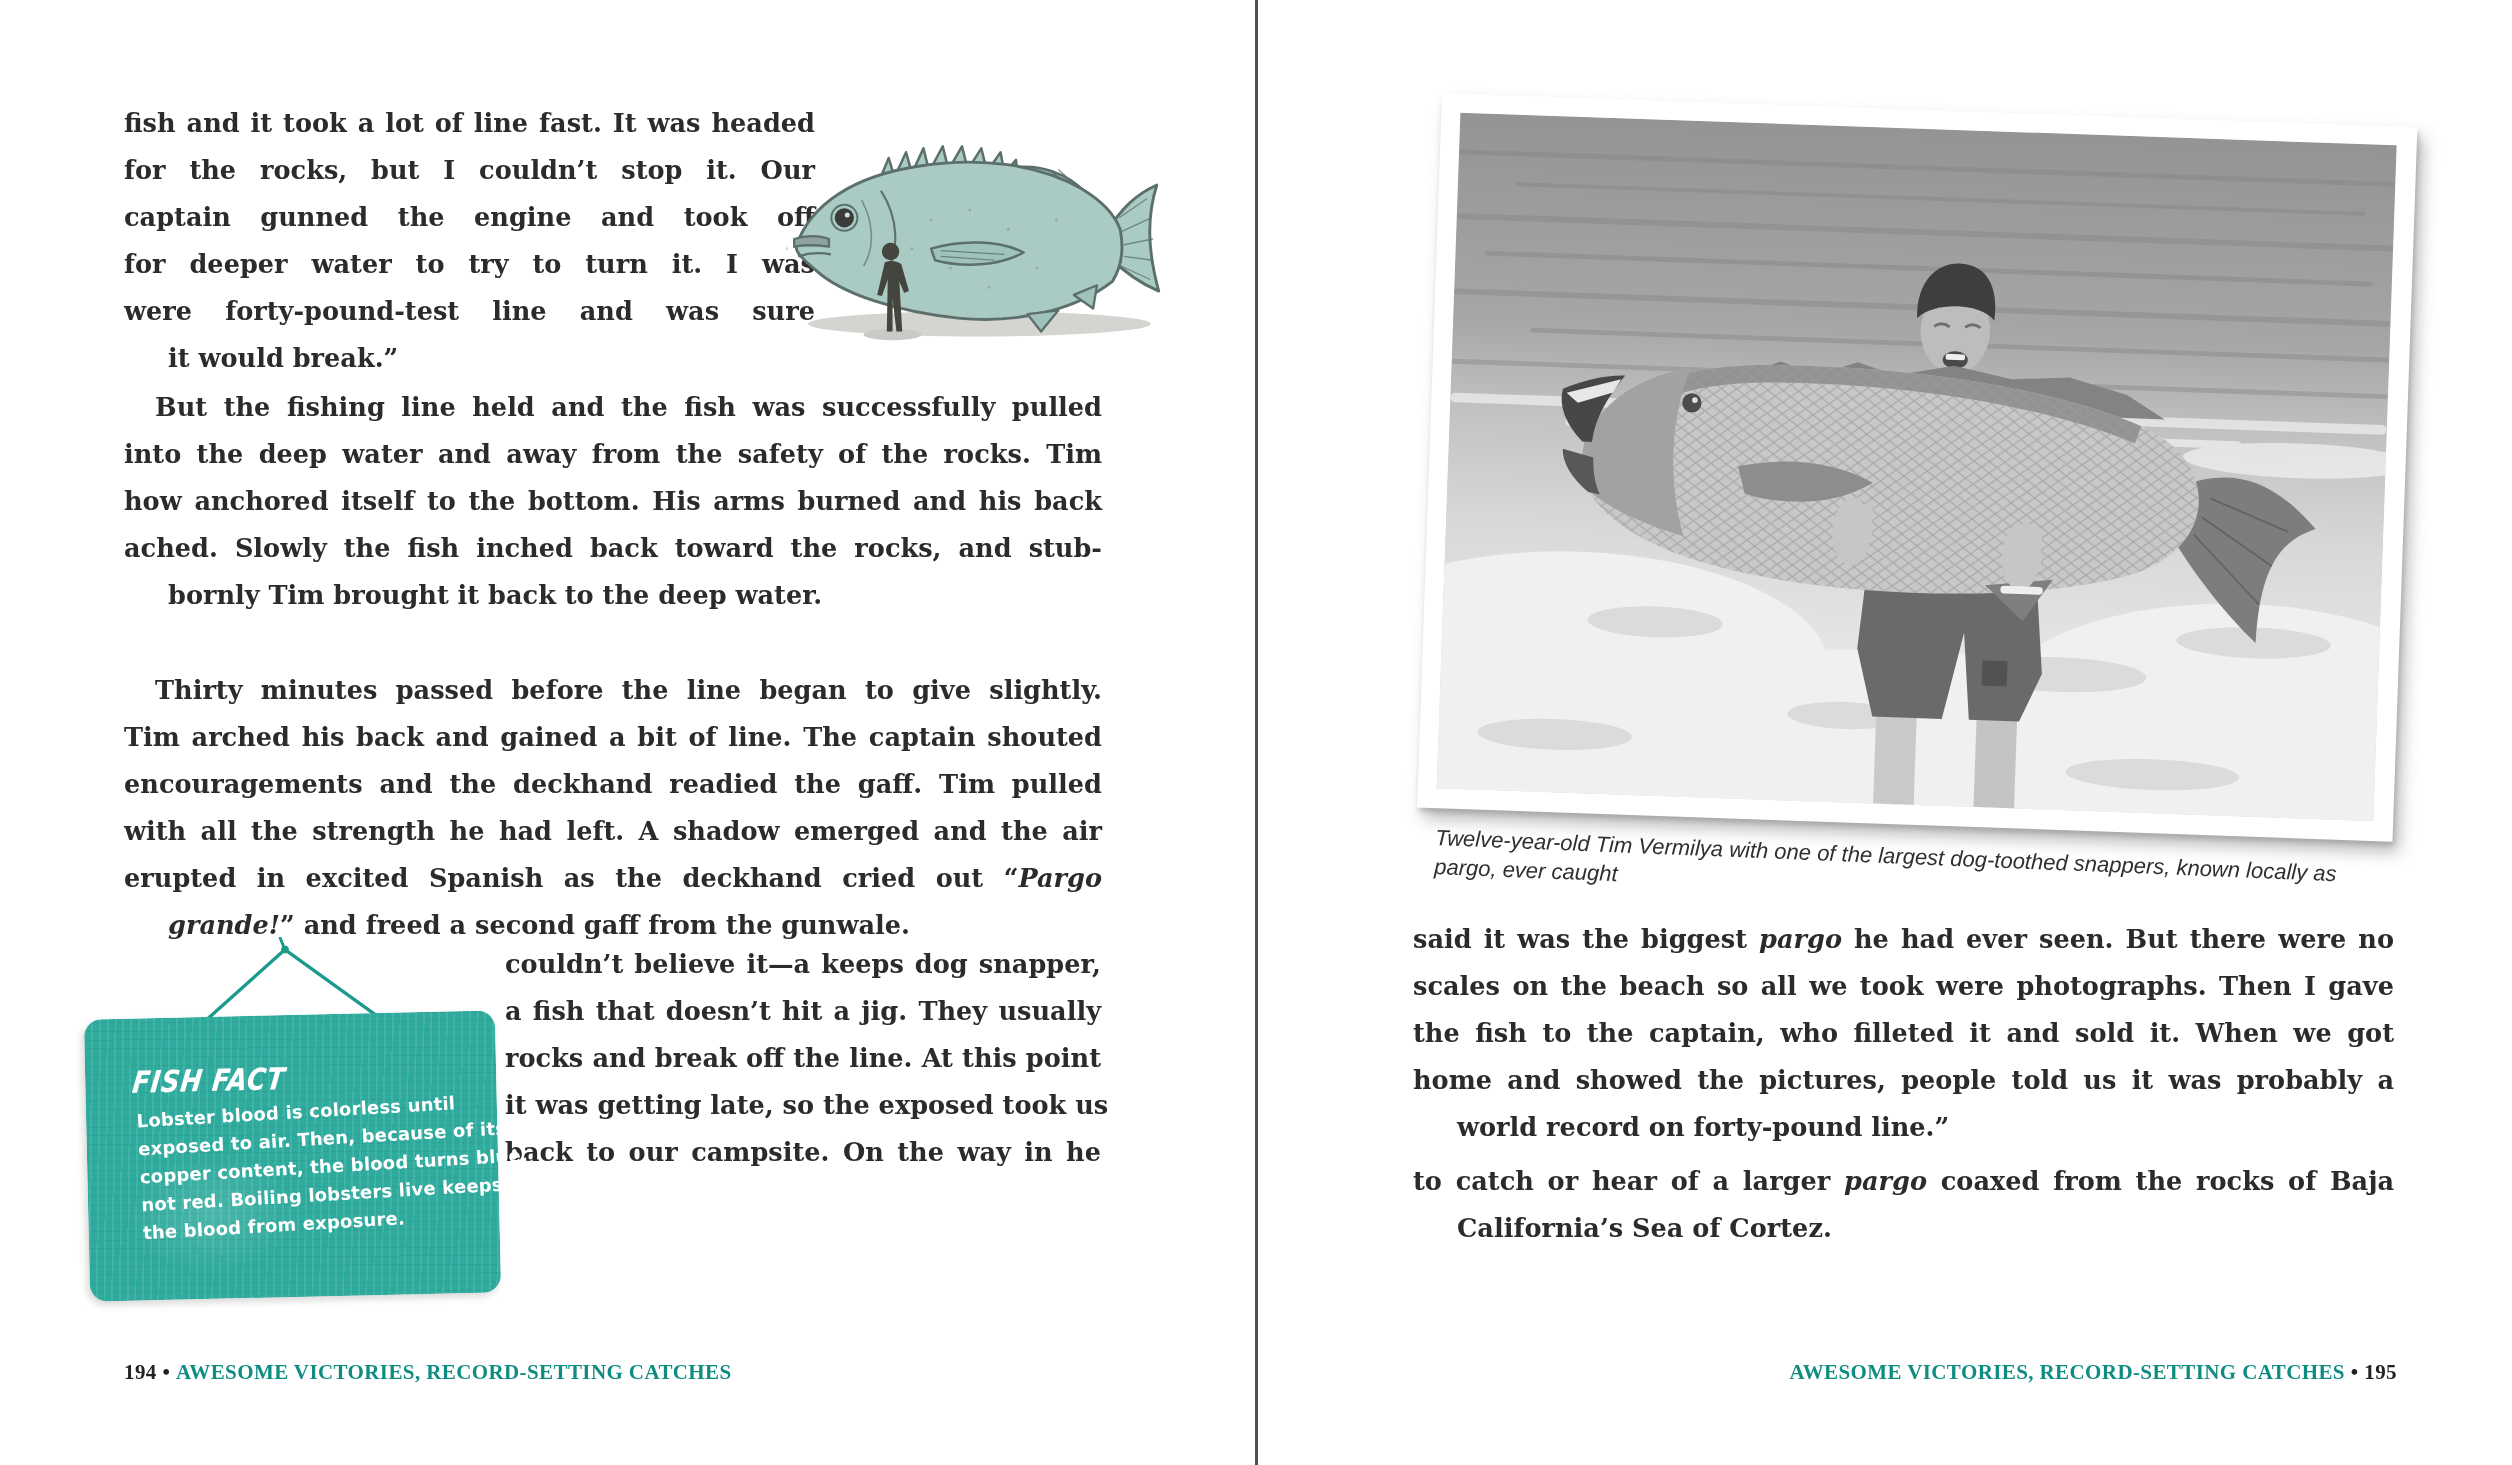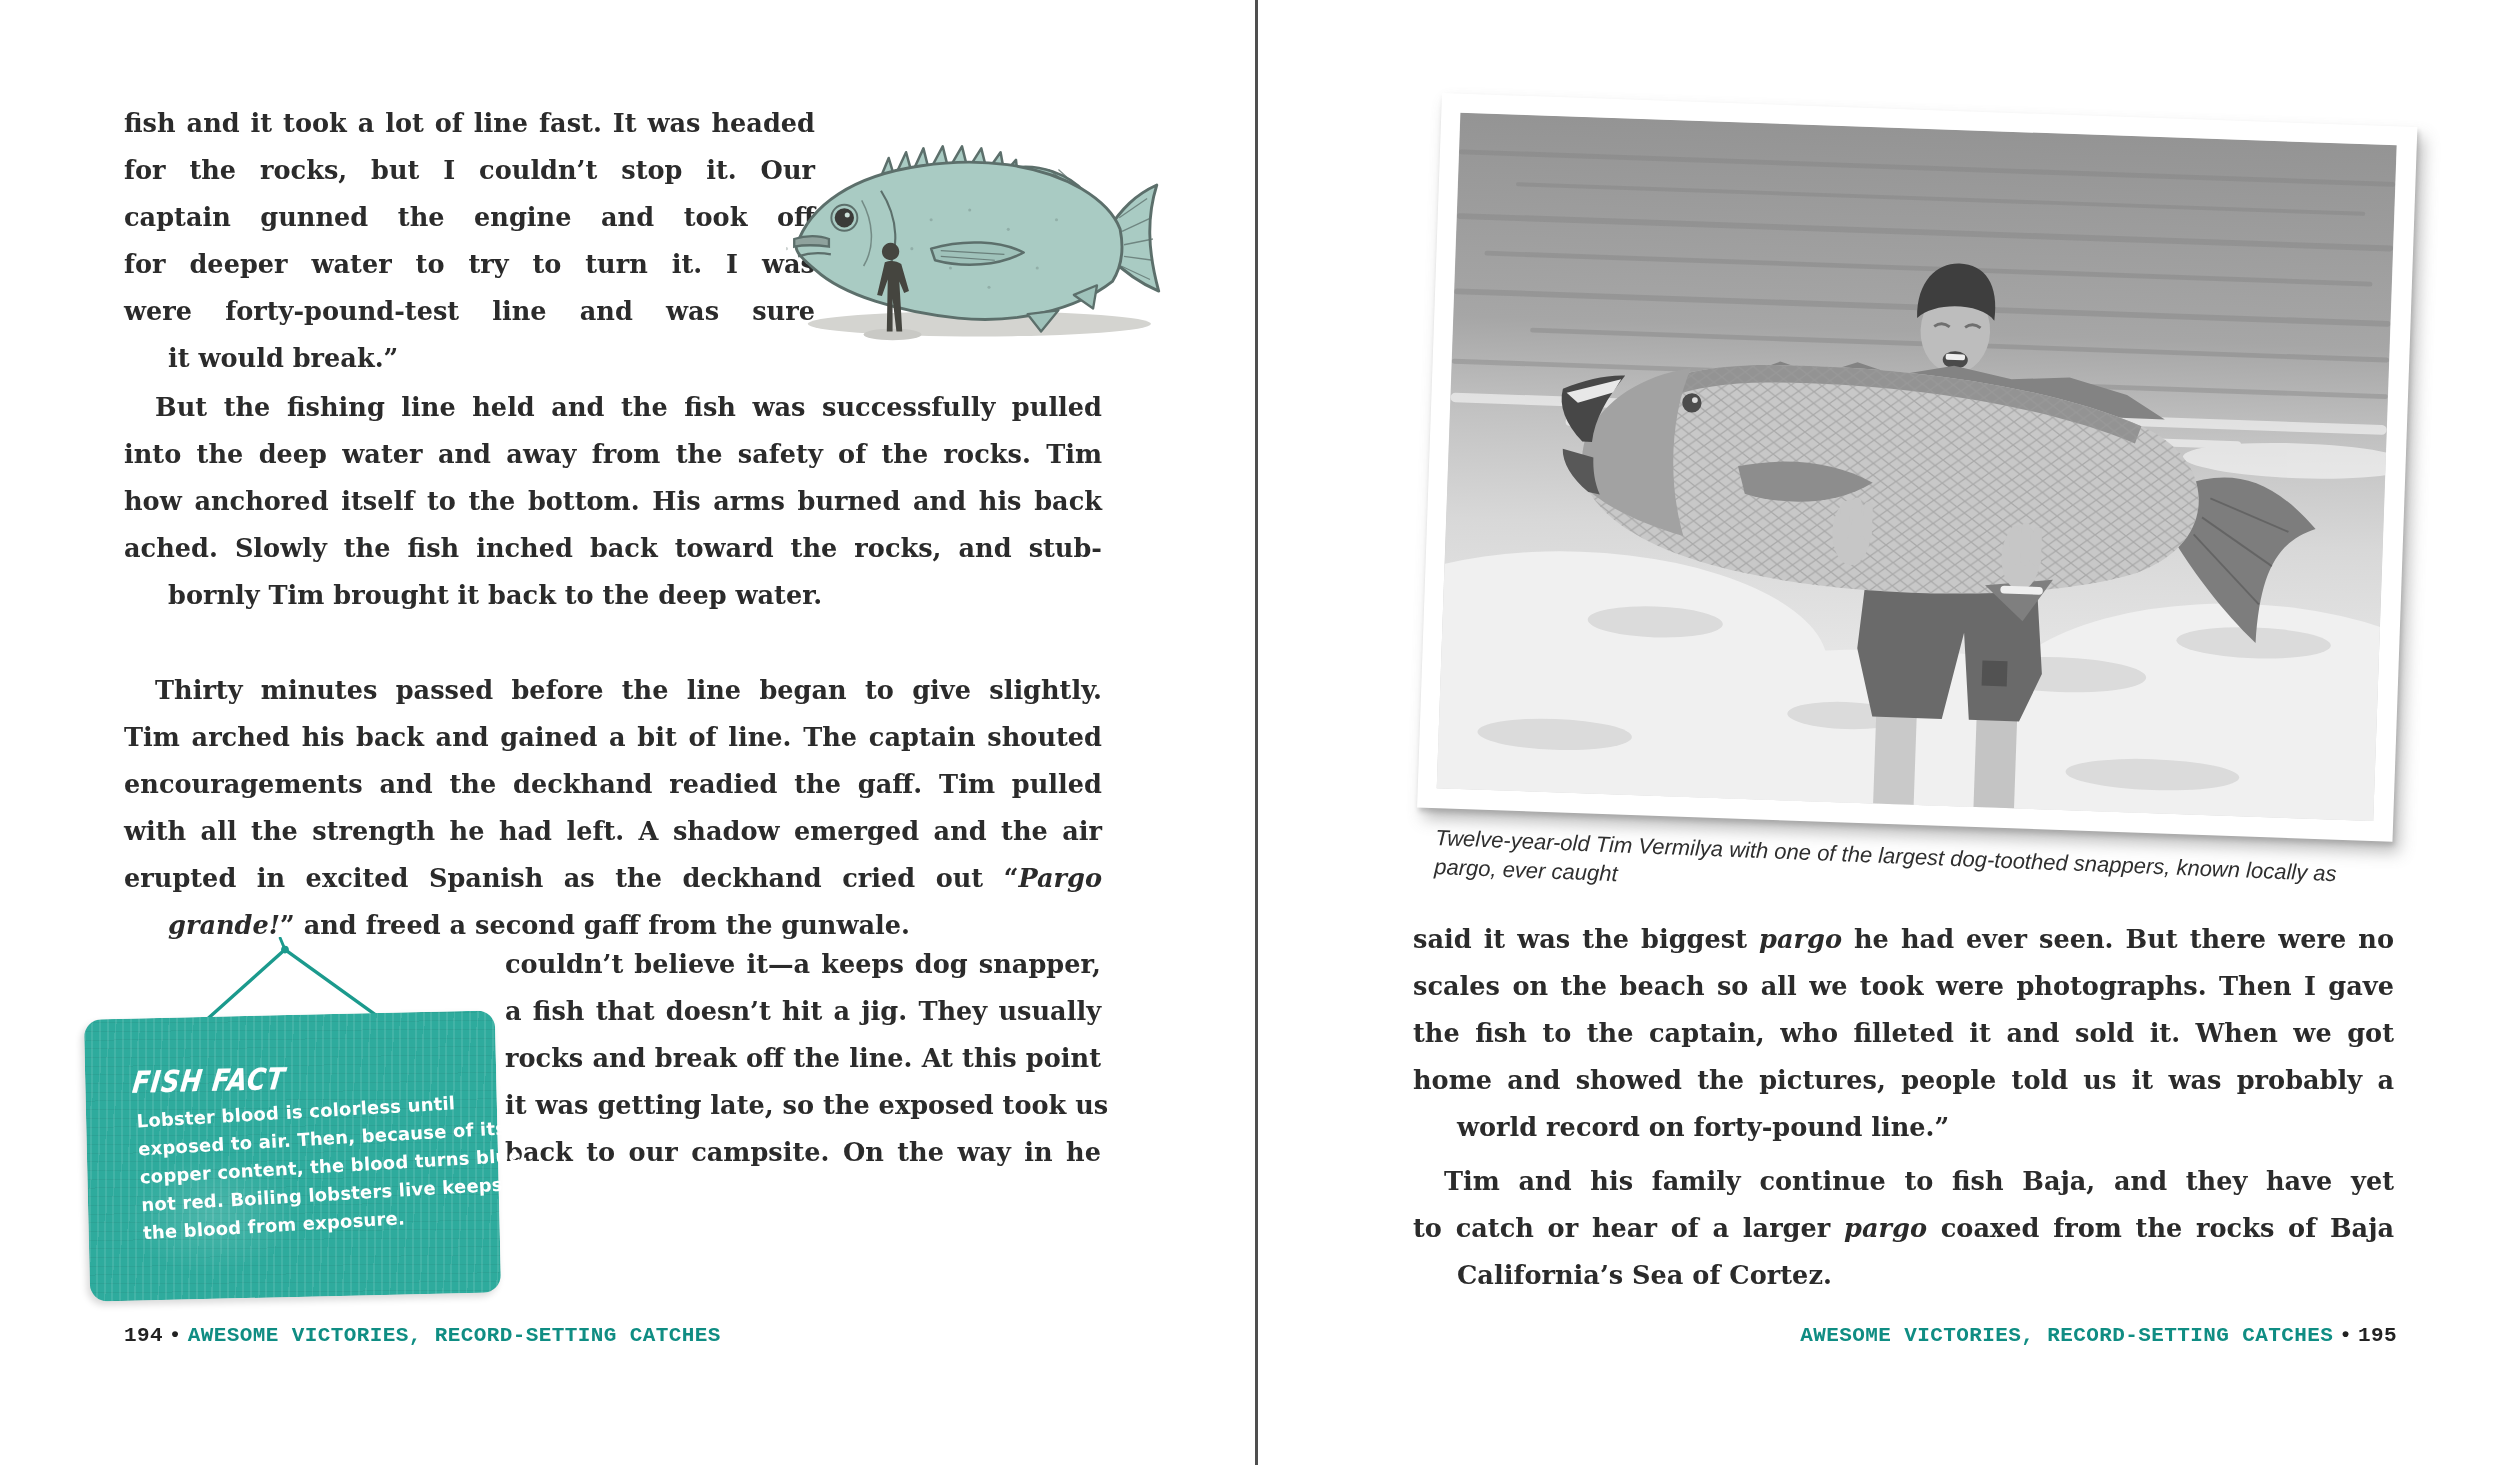--- a/index.html
+++ b/index.html
@@ -44,22 +44,22 @@
   .fish-fact-text{
     position:absolute;left:50px;top:89px;width:333px;
     font-family:"DejaVu Sans","Liberation Sans",sans-serif;
     font-weight:bold;font-size:18px;line-height:28px;color:#ffffff;
     transform:rotate(-2deg);transform-origin:left top;letter-spacing:0.2px;
   }
   .fish-fact-text .sline{white-space:nowrap;}
 
   
   .footer{
-    position:absolute;top:1324px;
-    font-family:Liberation Mono, monospace;
+    position:absolute;top:1360px;
+    font-family:Liberation Serif, serif;
     font-weight:bold;font-size:21px;letter-spacing:0.4px;white-space:nowrap;
   }
   .footer .pg{color:#222222;}
   .footer .dot{color:#222222;padding:0 5.8px;}
   .footer .ttl{color:#0f8d83;}
   #footer-left{left:124px;}
   #footer-right{left:1413px;width:984px;text-align:right;}
 
   
   .photo-frame{
@@ -311,21 +311,20 @@
 
 <div class="textblock" style="left:1413px;top:916px;width:981px;">
     <div class="tline">said it was the biggest <i>pargo</i> he had ever seen. But there were no</div>
     <div class="tline">scales on the beach so all we took were photographs. Then I gave</div>
     <div class="tline">the fish to the captain, who filleted it and sold it. When we got</div>
     <div class="tline">home and showed the pictures, people told us it was probably a</div>
     <div class="tline last">world record on forty-pound line.”</div>
   </div>
 
 <div class="textblock" style="left:1413px;top:1158px;width:981px;">
-    <div class="tline indent">Tim and his family continue to fish Baja, and they have yet</div>
     <div class="tline">to catch or hear of a larger <i>pargo</i> coaxed from the rocks of Baja</div>
     <div class="tline last">California’s Sea of Cortez.</div>
   </div>
 
 <div class="footer" id="footer-right">
   <span class="ttl">AWESOME VICTORIES, RECORD-SETTING CATCHES</span><span class="dot">•</span><span class="pg">195</span>
 </div>
 
 
 </body></html>

